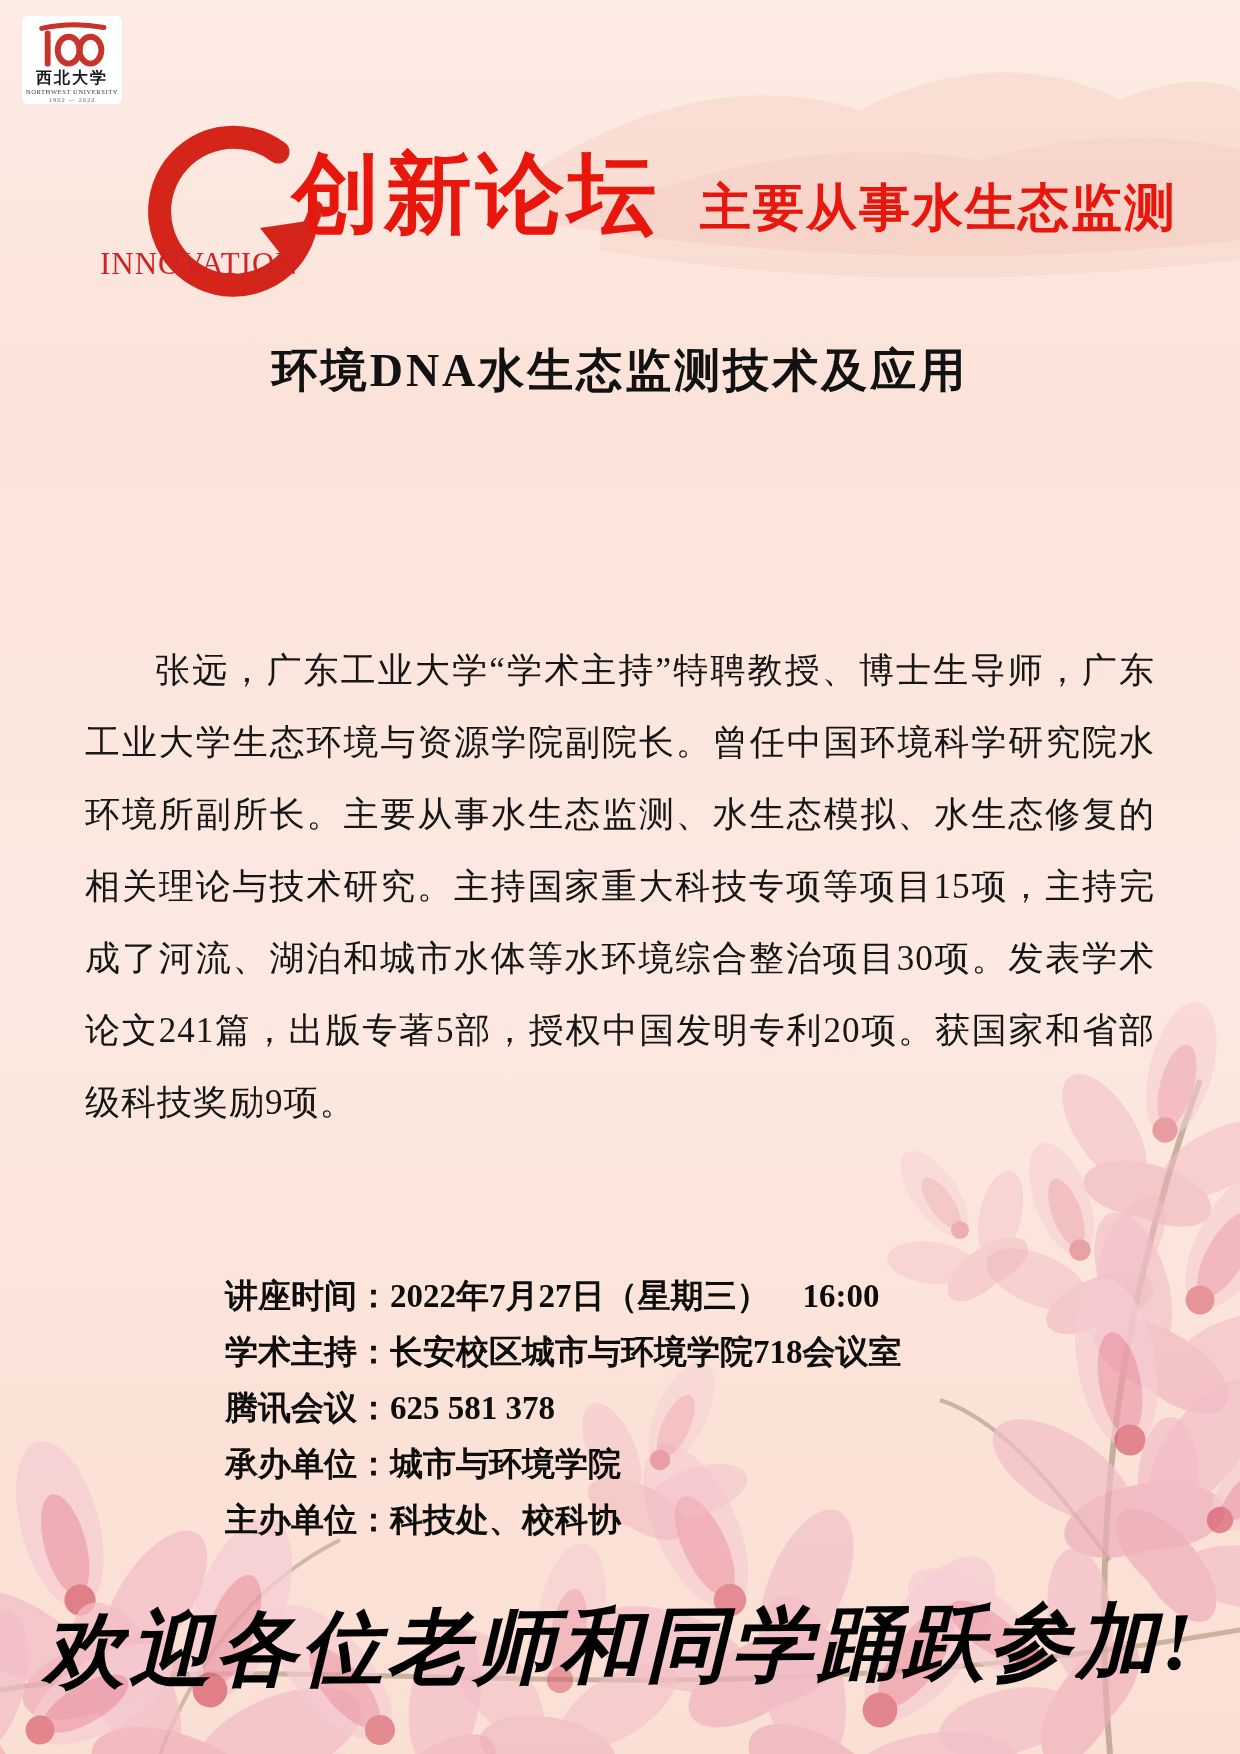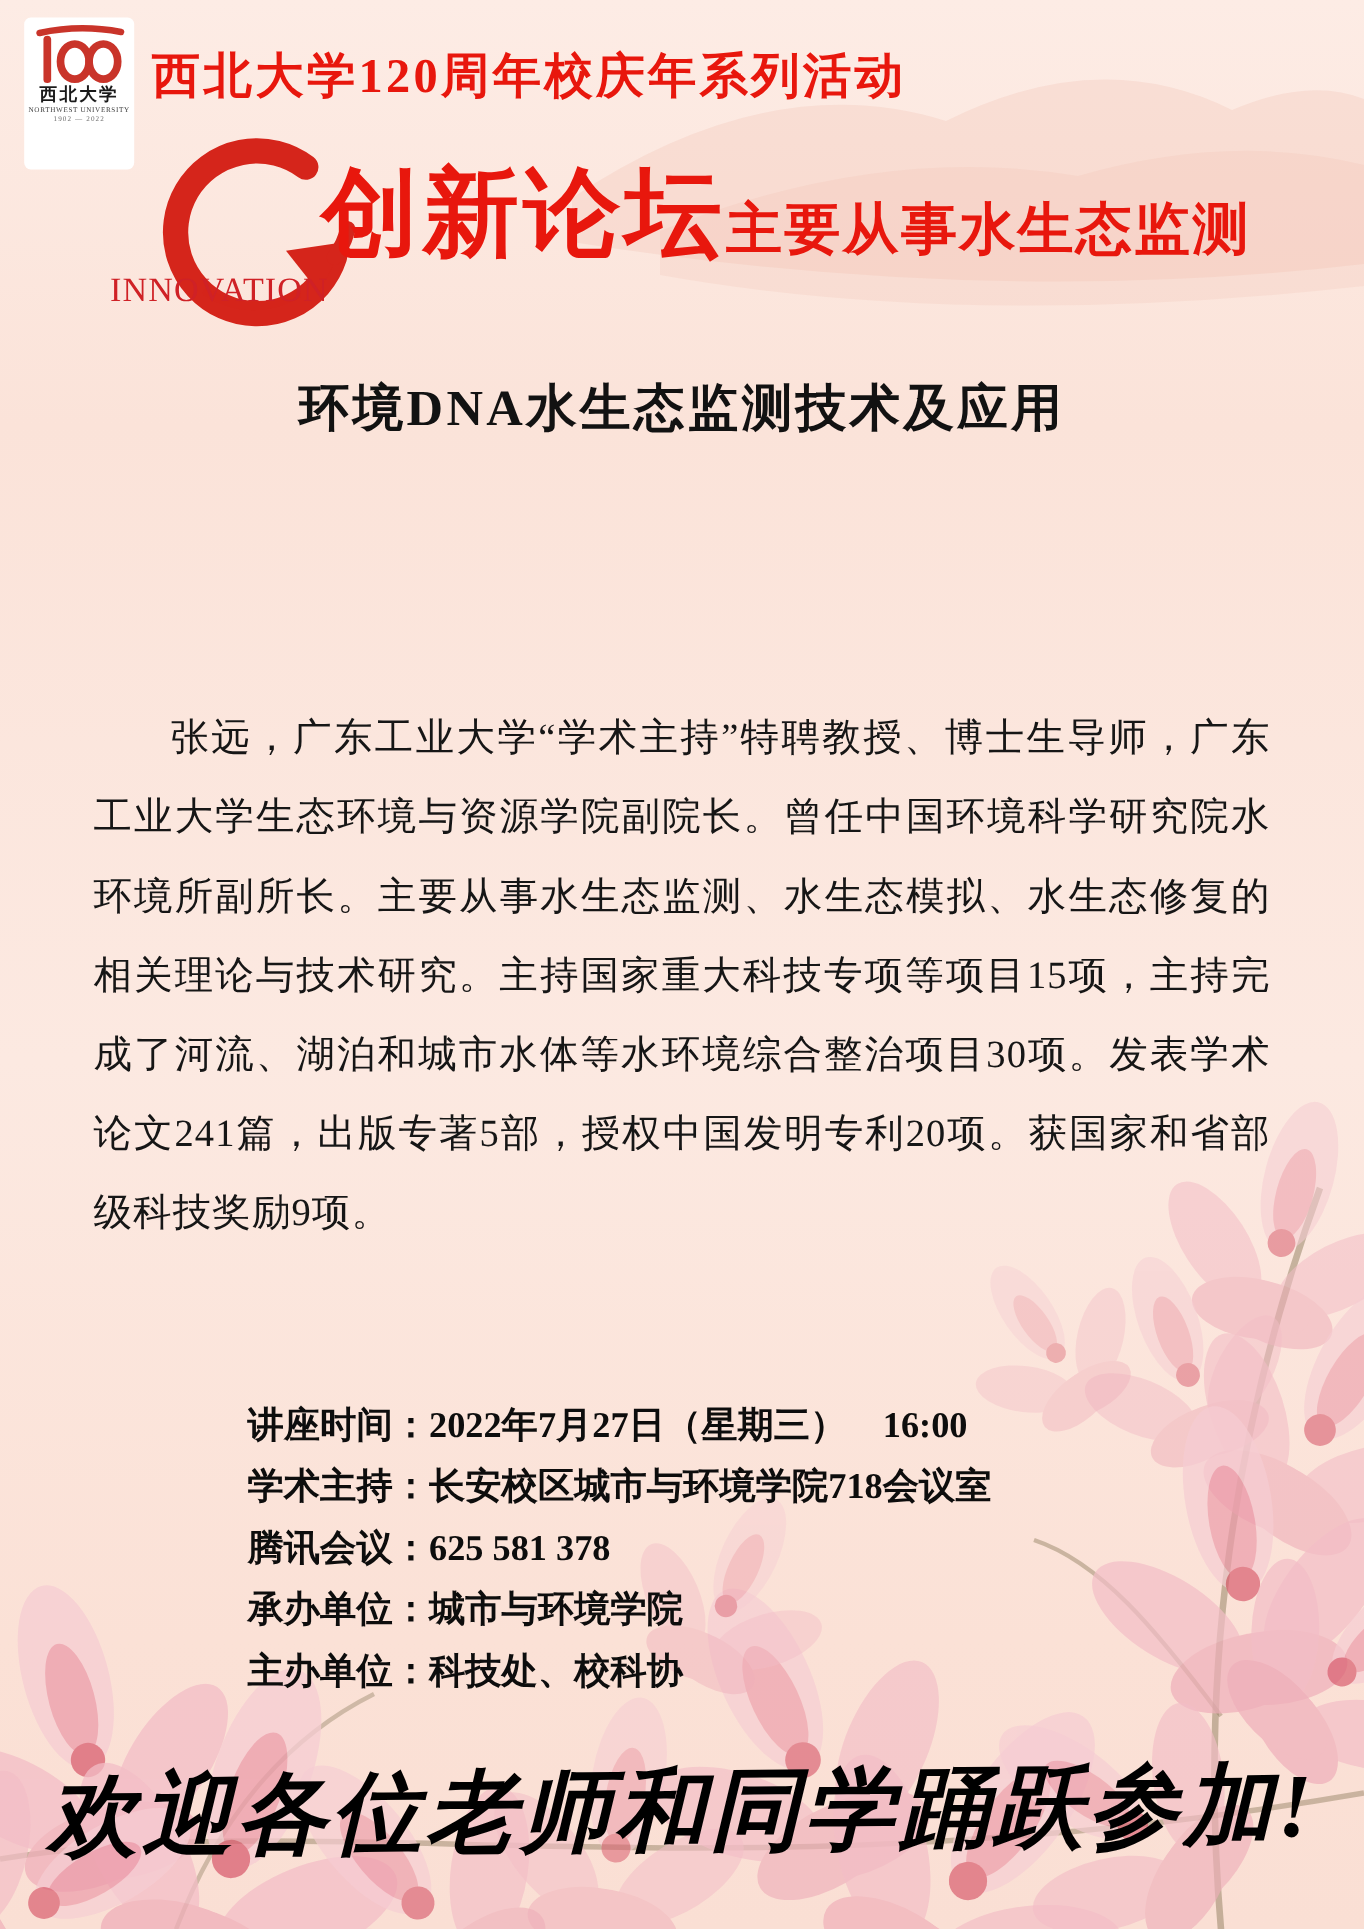--- a/index.html
+++ b/index.html
@@ -5,33 +5,33 @@
   html,body{margin:0;padding:0;background:#ffffff;}
   .poster{
     position:relative;width:1240px;height:1754px;overflow:hidden;
     background:linear-gradient(180deg,#fdece5 0%,#fbe3d9 22%,#fce9e1 55%,#fbe1d6 85%,#fadfd4 100%);
     font-family:"Liberation Serif","DejaVu Serif",serif;
   }
   .bg-art{position:absolute;left:0;top:0;width:1240px;height:1754px;z-index:0;}
   .layer{position:absolute;z-index:1;}
 
   
-  .badge{left:22px;top:16px;width:100px;height:138px;background:#ffffff;border-radius:6px;
+  .badge{left:22px;top:16px;width:100px;height:88px;background:#ffffff;border-radius:6px;
          display:flex;flex-direction:column;align-items:center;padding-top:4px;box-sizing:border-box;}
   .badge-cn{font-size:16px;font-weight:bold;color:#1a1a1a;letter-spacing:2px;line-height:18px;margin-top:2px;}
   .badge-en{font-size:6.5px;color:#3a3a3a;letter-spacing:0.6px;line-height:9px;}
   .badge-years{font-size:6.5px;color:#6a6a6a;letter-spacing:1px;line-height:8px;}
 
   
   .slogan{left:138px;top:40px;font-size:44px;font-weight:bold;color:#e8170d;letter-spacing:3px;white-space:nowrap;}
 
   
   .enso{left:118px;top:116px;}
   .innovation{left:100px;top:246px;font-size:31px;color:#cf2126;letter-spacing:1px;font-weight:normal;}
-  .forum-row{left:292px;top:150px;display:flex;align-items:flex-end;white-space:nowrap;
+  .forum-row{left:292px;top:150px;display:flex;align-items:flex-end;gap:40px;white-space:nowrap;
              font-family:"Liberation Sans","DejaVu Sans",sans-serif;}
   .forum-title{font-size:88px;line-height:1.0;font-weight:bold;color:#e8170d;letter-spacing:4px;}
   .forum-session{font-size:51px;line-height:1.0;font-weight:bold;color:#e8170d;letter-spacing:2px;padding-bottom:5px;}
 
   
   .lecture-title{left:0;top:340px;width:1240px;text-align:center;font-size:46px;font-weight:bold;
                  color:#121212;letter-spacing:3px;}
   .speakers{left:0;top:448px;width:1150px;text-align:center;font-size:33px;font-weight:bold;color:#121212;
             line-height:53px;letter-spacing:2px;}
 
@@ -96,21 +96,20 @@
       <path d="M6 10 Q42 2 80 9" stroke="#c9342a" stroke-width="6" fill="none" stroke-linecap="round"></path>
       <path d="M13 16 L13 52" stroke="#c9342a" stroke-width="7" fill="none" stroke-linecap="round"></path>
       <ellipse cx="38" cy="36" rx="13" ry="16" stroke="#c9342a" stroke-width="7" fill="none"></ellipse>
       <ellipse cx="64" cy="36" rx="13" ry="16" stroke="#c9342a" stroke-width="7" fill="none"></ellipse>
     </svg>
     <div class="badge-cn">西北大学</div>
     <div class="badge-en">NORTHWEST UNIVERSITY</div>
     <div class="badge-years">1902 — 2022</div>
   </div>
 
-  <div class="layer slogan">西北大学120周年校庆年系列活动</div>
 
   <svg class="layer enso" width="216" height="190" viewBox="0 0 216 190">
     <path d="M160 36 A74 74 0 1 0 186 118" stroke="#d5251b" stroke-width="23" fill="none" stroke-linecap="round"></path>
     <path d="M70 150 Q110 174 152 152" stroke="#d5251b" stroke-width="7" fill="none" stroke-linecap="round" opacity="0.9"></path>
     <path d="M196 104 L142 112 L172 150 Z" fill="#d5251b"></path>
     <path d="M186 118 Q196 104 198 92" stroke="#d5251b" stroke-width="14" fill="none" stroke-linecap="round"></path>
   </svg>
   <div class="layer innovation">INNOVATION</div>
 
   <div class="layer forum-row">

